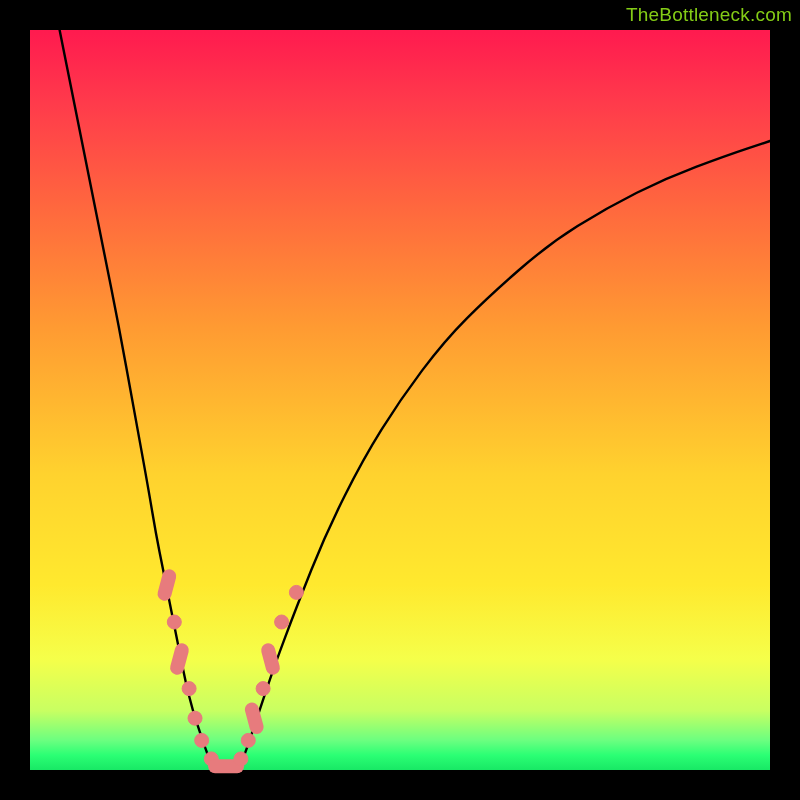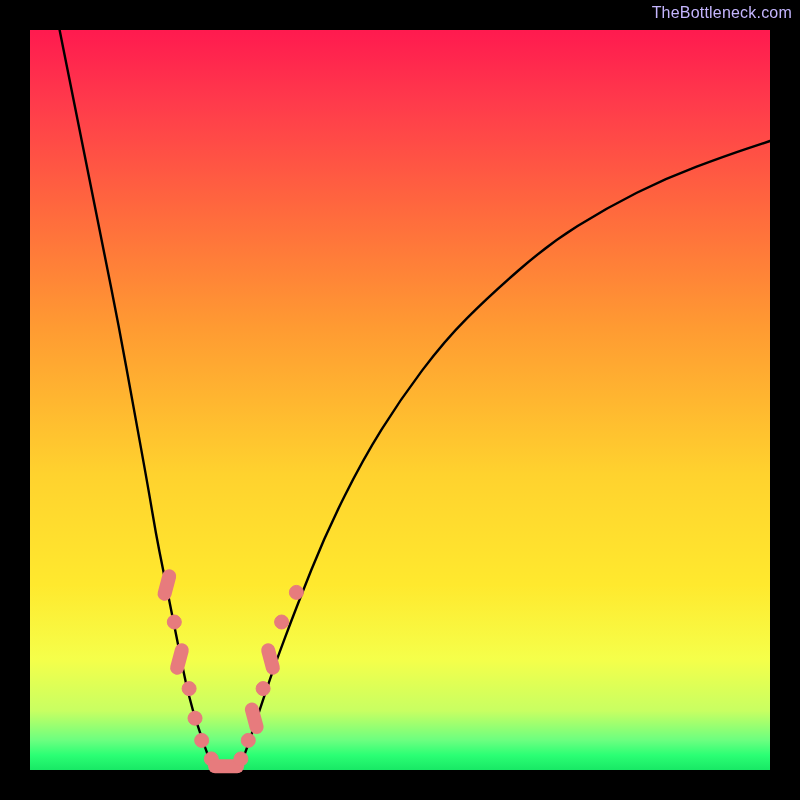--- a/index.html
+++ b/index.html
@@ -28,22 +28,22 @@
       #c8ff62 92%,
       #6bff80 96%,
       #2bff74 98%,
       #18e865 100%
     );
   }
   .watermark {
     position: absolute;
     top: 4px;
     right: 8px;
-    color: #c4b5fd;
-    font-size: 16px;
+    color: #84cc16;
+    font-size: 19px;
     letter-spacing: 0.2px;
     user-select: none;
   }
   svg.plot {
     position: absolute;
     left: 0;
     top: 0;
     width: 740px;
     height: 740px;
     overflow: visible;

